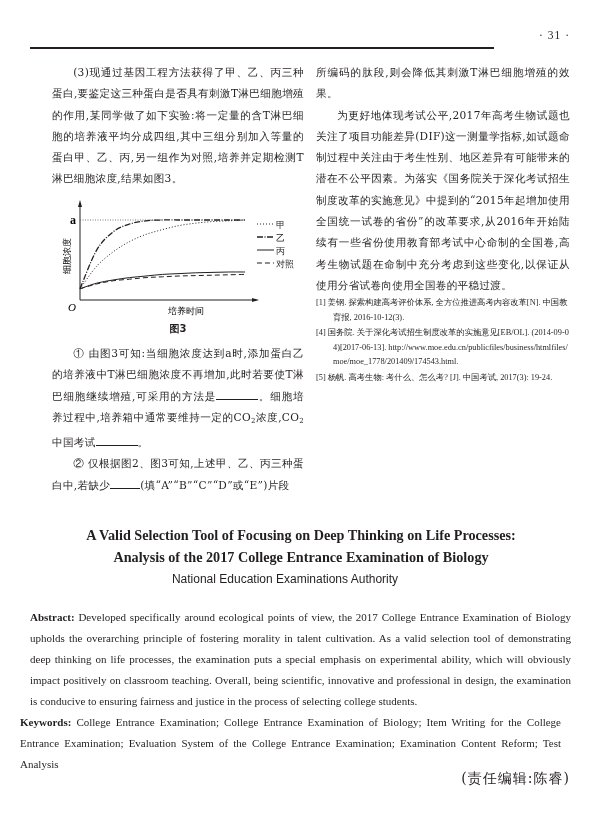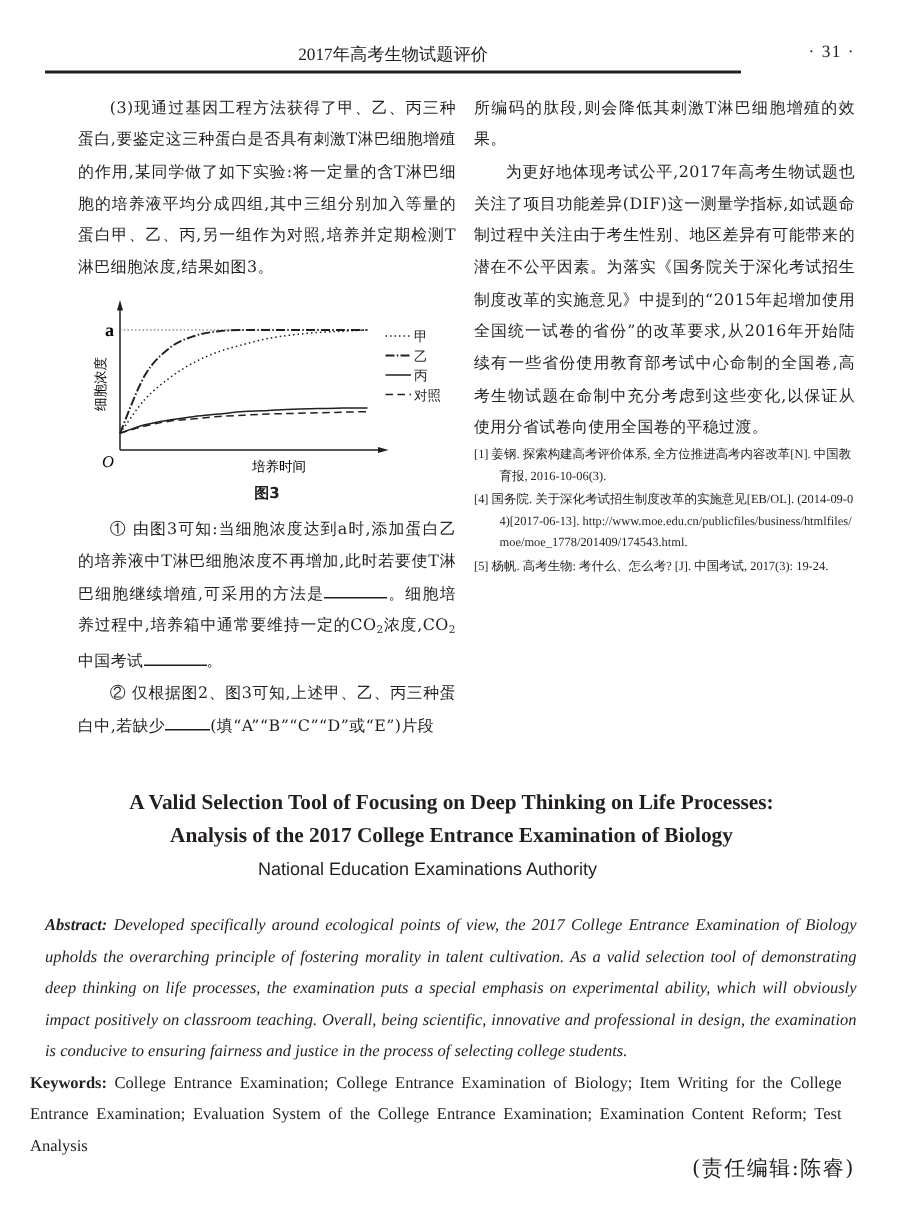--- a/index.html
+++ b/index.html
@@ -30,30 +30,29 @@
 
   .refs-title { font-size: 11px; font-weight: bold; font-family: "DejaVu Sans", sans-serif; margin-top: 10px; margin-bottom: 4px; }
   .ref { font-size: 8.3px; line-height: 14.5px; padding-left: 17px; text-indent: -17px; font-family: "Liberation Serif", serif; margin-bottom: 1px; }
   .ref-list { margin: 0; }
 
   .en-title { position: absolute; left: 30px; width: 542px; text-align: center; font-family: "Liberation Serif", serif; font-weight: bold; font-size: 14.2px; }
   .en-title.l1 { top: 527px; }
   .en-title.l2 { top: 549px; }
   .en-author { position: absolute; left: 14px; width: 542px; top: 572px; text-align: center; font-family: "Liberation Sans", sans-serif; font-size: 12px; }
 
-  .abstract { position: absolute; left: 30px; top: 607px; width: 541px; font-family: "Liberation Serif", serif; font-size: 11px; line-height: 21px; text-align: justify; font-style: italic; }
+  .abstract { position: absolute; left: 30px; top: 607px; width: 541px; font-family: "Liberation Serif", serif; font-size: 11px; line-height: 21px; text-align: justify; }
   .abstract b { font-weight: bold; }
   .keywords { position: absolute; left: 20px; top: 712px; width: 541px; font-family: "Liberation Serif", serif; font-size: 11px; line-height: 21px; text-align: justify; }
   .editor { position: absolute; right: 32px; top: 770px; font-size: 14px; letter-spacing: 1px; }
 </style>
 </head>
 <body>
 
 <div class="header-wrap">
-  <div class="hdr-title">2017年高考生物试题评价</div>
   <div class="hdr-page">· 31 ·</div>
   <div class="hdr-rule"></div>
 </div>
 
 <div class="col-left">
   <div class="para indent">(3)现通过基因工程方法获得了甲、乙、丙三种蛋白,要鉴定这三种蛋白是否具有刺激T淋巴细胞增殖的作用,某同学做了如下实验:将一定量的含T淋巴细胞的培养液平均分成四组,其中三组分别加入等量的蛋白甲、乙、丙,另一组作为对照,培养并定期检测T淋巴细胞浓度,结果如图3。</div>
 </div>
 
 <div class="figure">
   <svg id="chart-svg" width="252" height="125">
@@ -94,21 +93,21 @@
   </div>
   <div class="para indent">
     <span>② 仅根据图2、图3可知,上述甲、乙、丙三种蛋白中,若缺少</span><span class="blank w3"></span><span>(填“A”“B”“C”“D”或“E”)片段</span>
   </div>
 </div>
 
 <div class="col-right">
   <div class="para">所编码的肽段,则会降低其刺激T淋巴细胞增殖的效果。</div>
   <div class="para indent">为更好地体现考试公平,2017年高考生物试题也关注了项目功能差异(DIF)这一测量学指标,如试题命制过程中关注由于考生性别、地区差异有可能带来的潜在不公平因素。为落实《国务院关于深化考试招生制度改革的实施意见》中提到的“2015年起增加使用全国统一试卷的省份”的改革要求,从2016年开始陆续有一些省份使用教育部考试中心命制的全国卷,高考生物试题在命制中充分考虑到这些变化,以保证从使用分省试卷向使用全国卷的平稳过渡。</div>
   <div class="ref-list">
-    <div class="ref">[1] 姜钢. 探索构建高考评价体系, 全方位推进高考内容改革[N]. 中国教育报, 2016-10-06(3).</div>
+    <div class="ref">[1] 姜钢. 探索构建高考评价体系, 全方位推进高考内容改革[N]. 中国教育报, 2016-10-12(3).</div>
     <div class="ref" style="word-break: break-all;">[4] 国务院. 关于深化考试招生制度改革的实施意见[EB/OL]. (2014-09-04)[2017-06-13]. http://www.moe.edu.cn/publicfiles/business/htmlfiles/moe/moe_1778/201409/174543.html.</div>
     <div class="ref">[5] 杨帆. 高考生物: 考什么、怎么考? [J]. 中国考试, 2017(3): 19-24.</div>
   </div>
 </div>
 
 <div class="en-title l1">A Valid Selection Tool of Focusing on Deep Thinking on Life Processes:</div>
 <div class="en-title l2">Analysis of the 2017 College Entrance Examination of Biology</div>
 <div class="en-author">National Education Examinations Authority</div>
 
 <div class="abstract">

